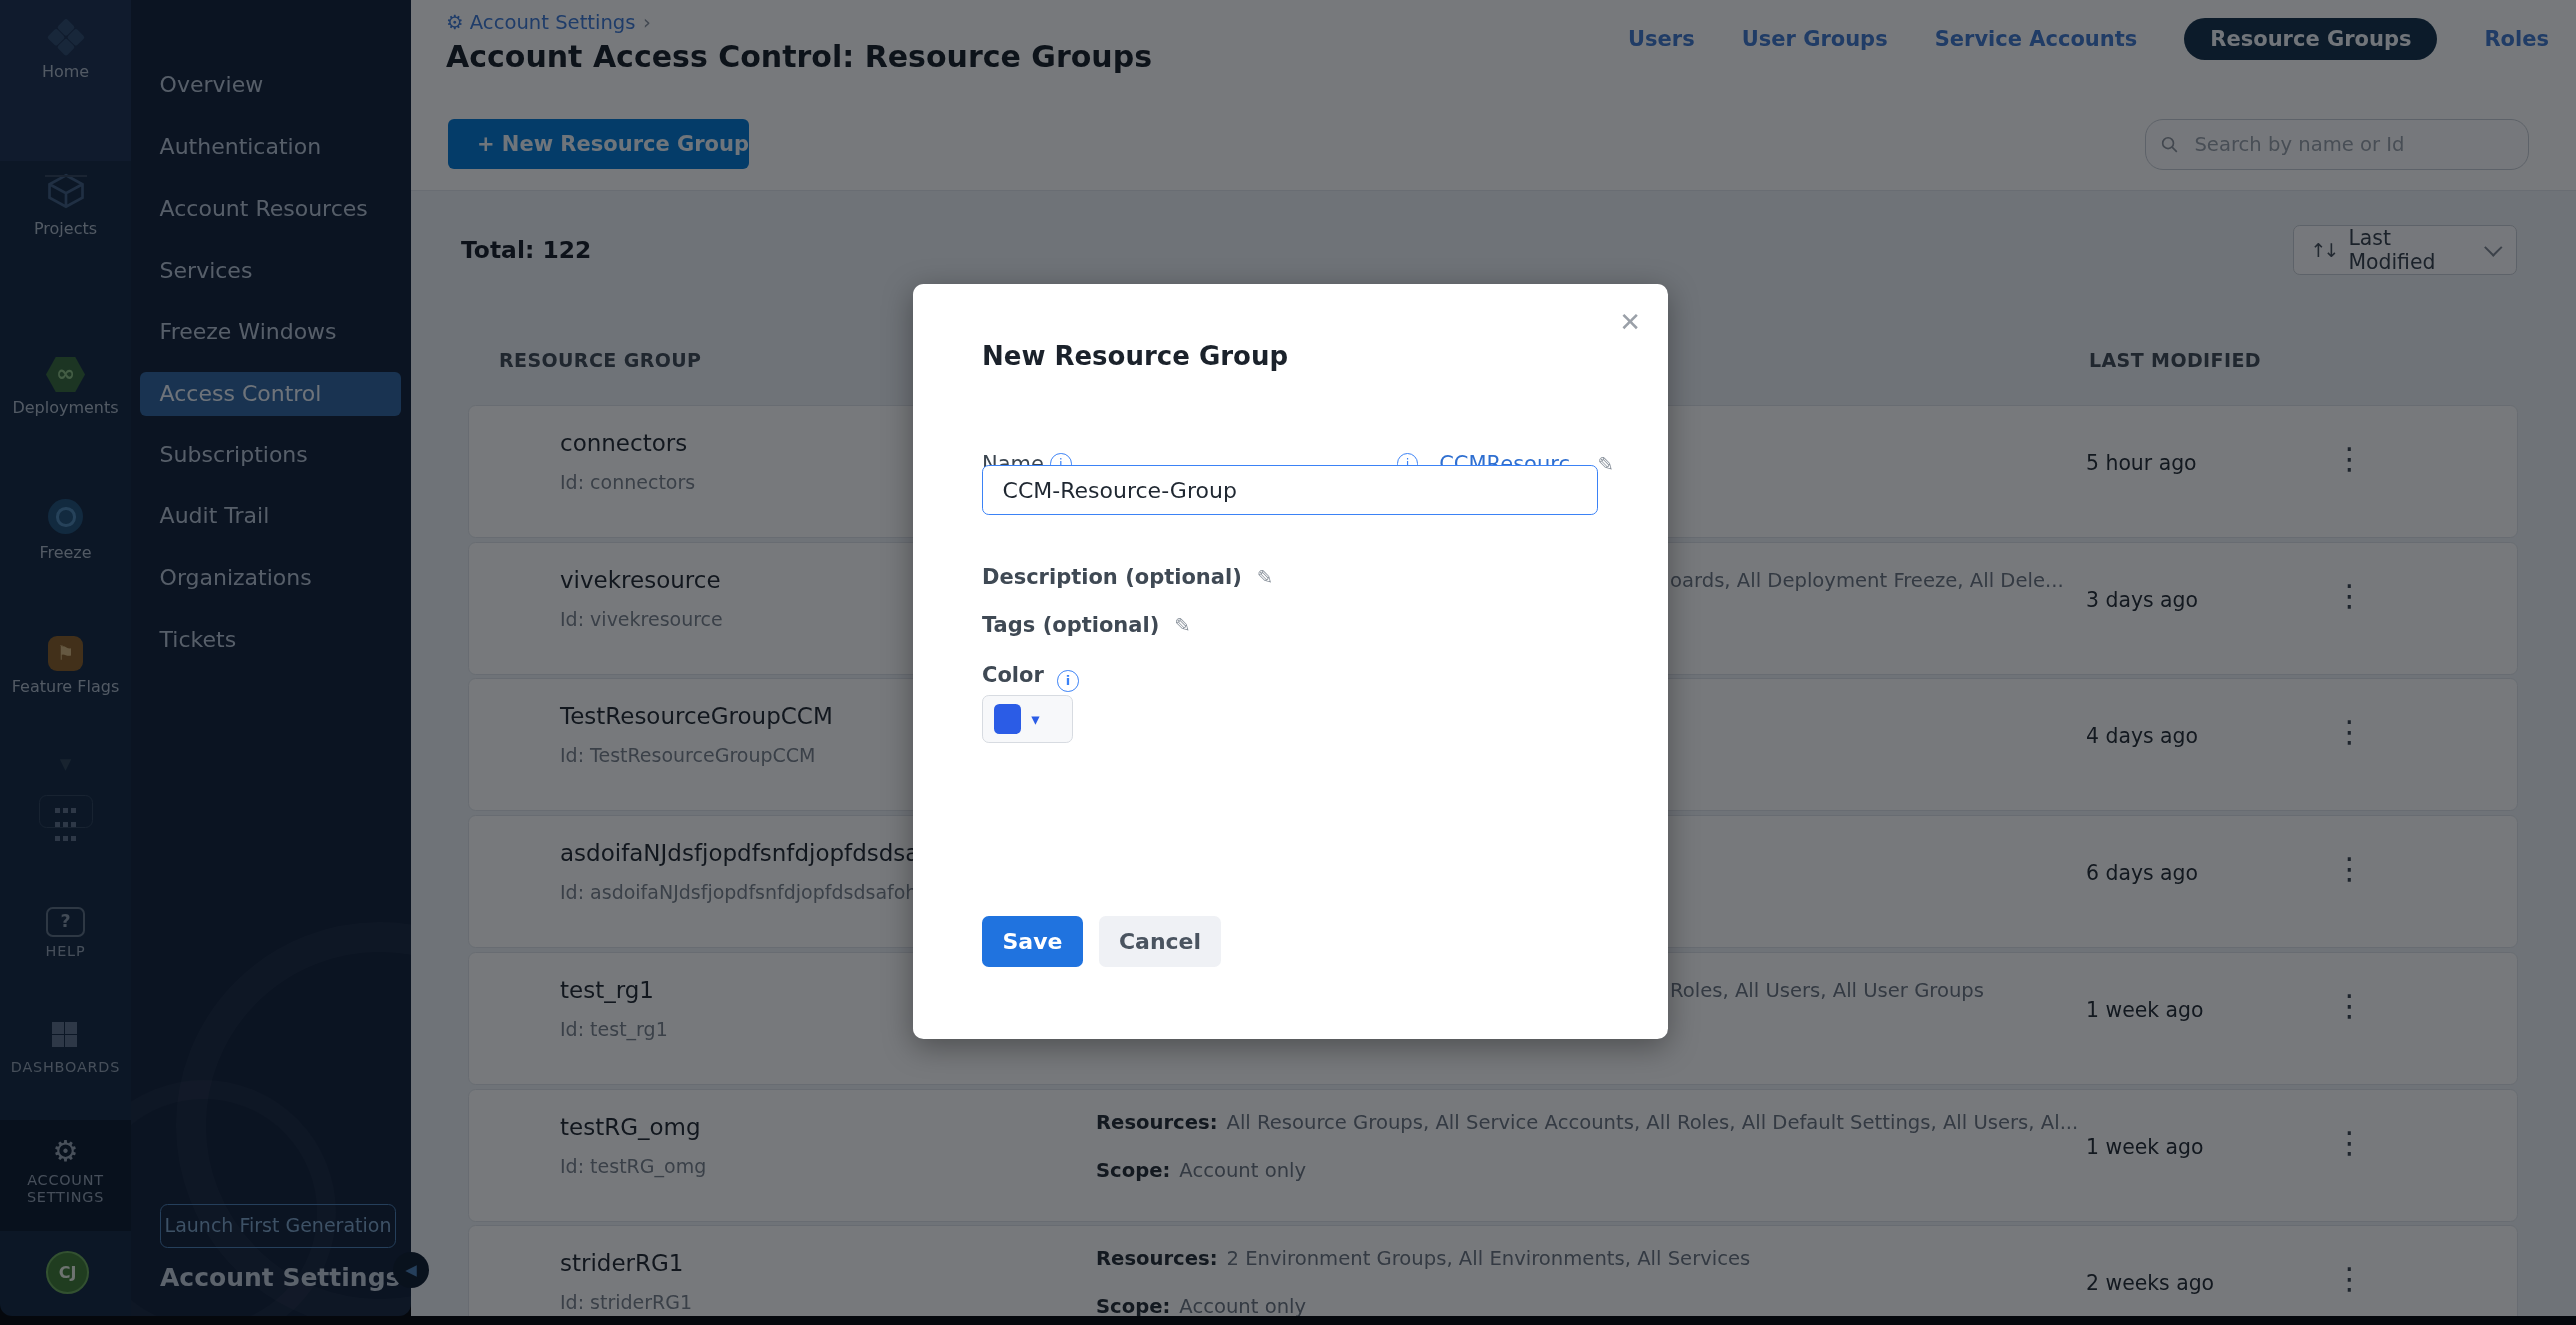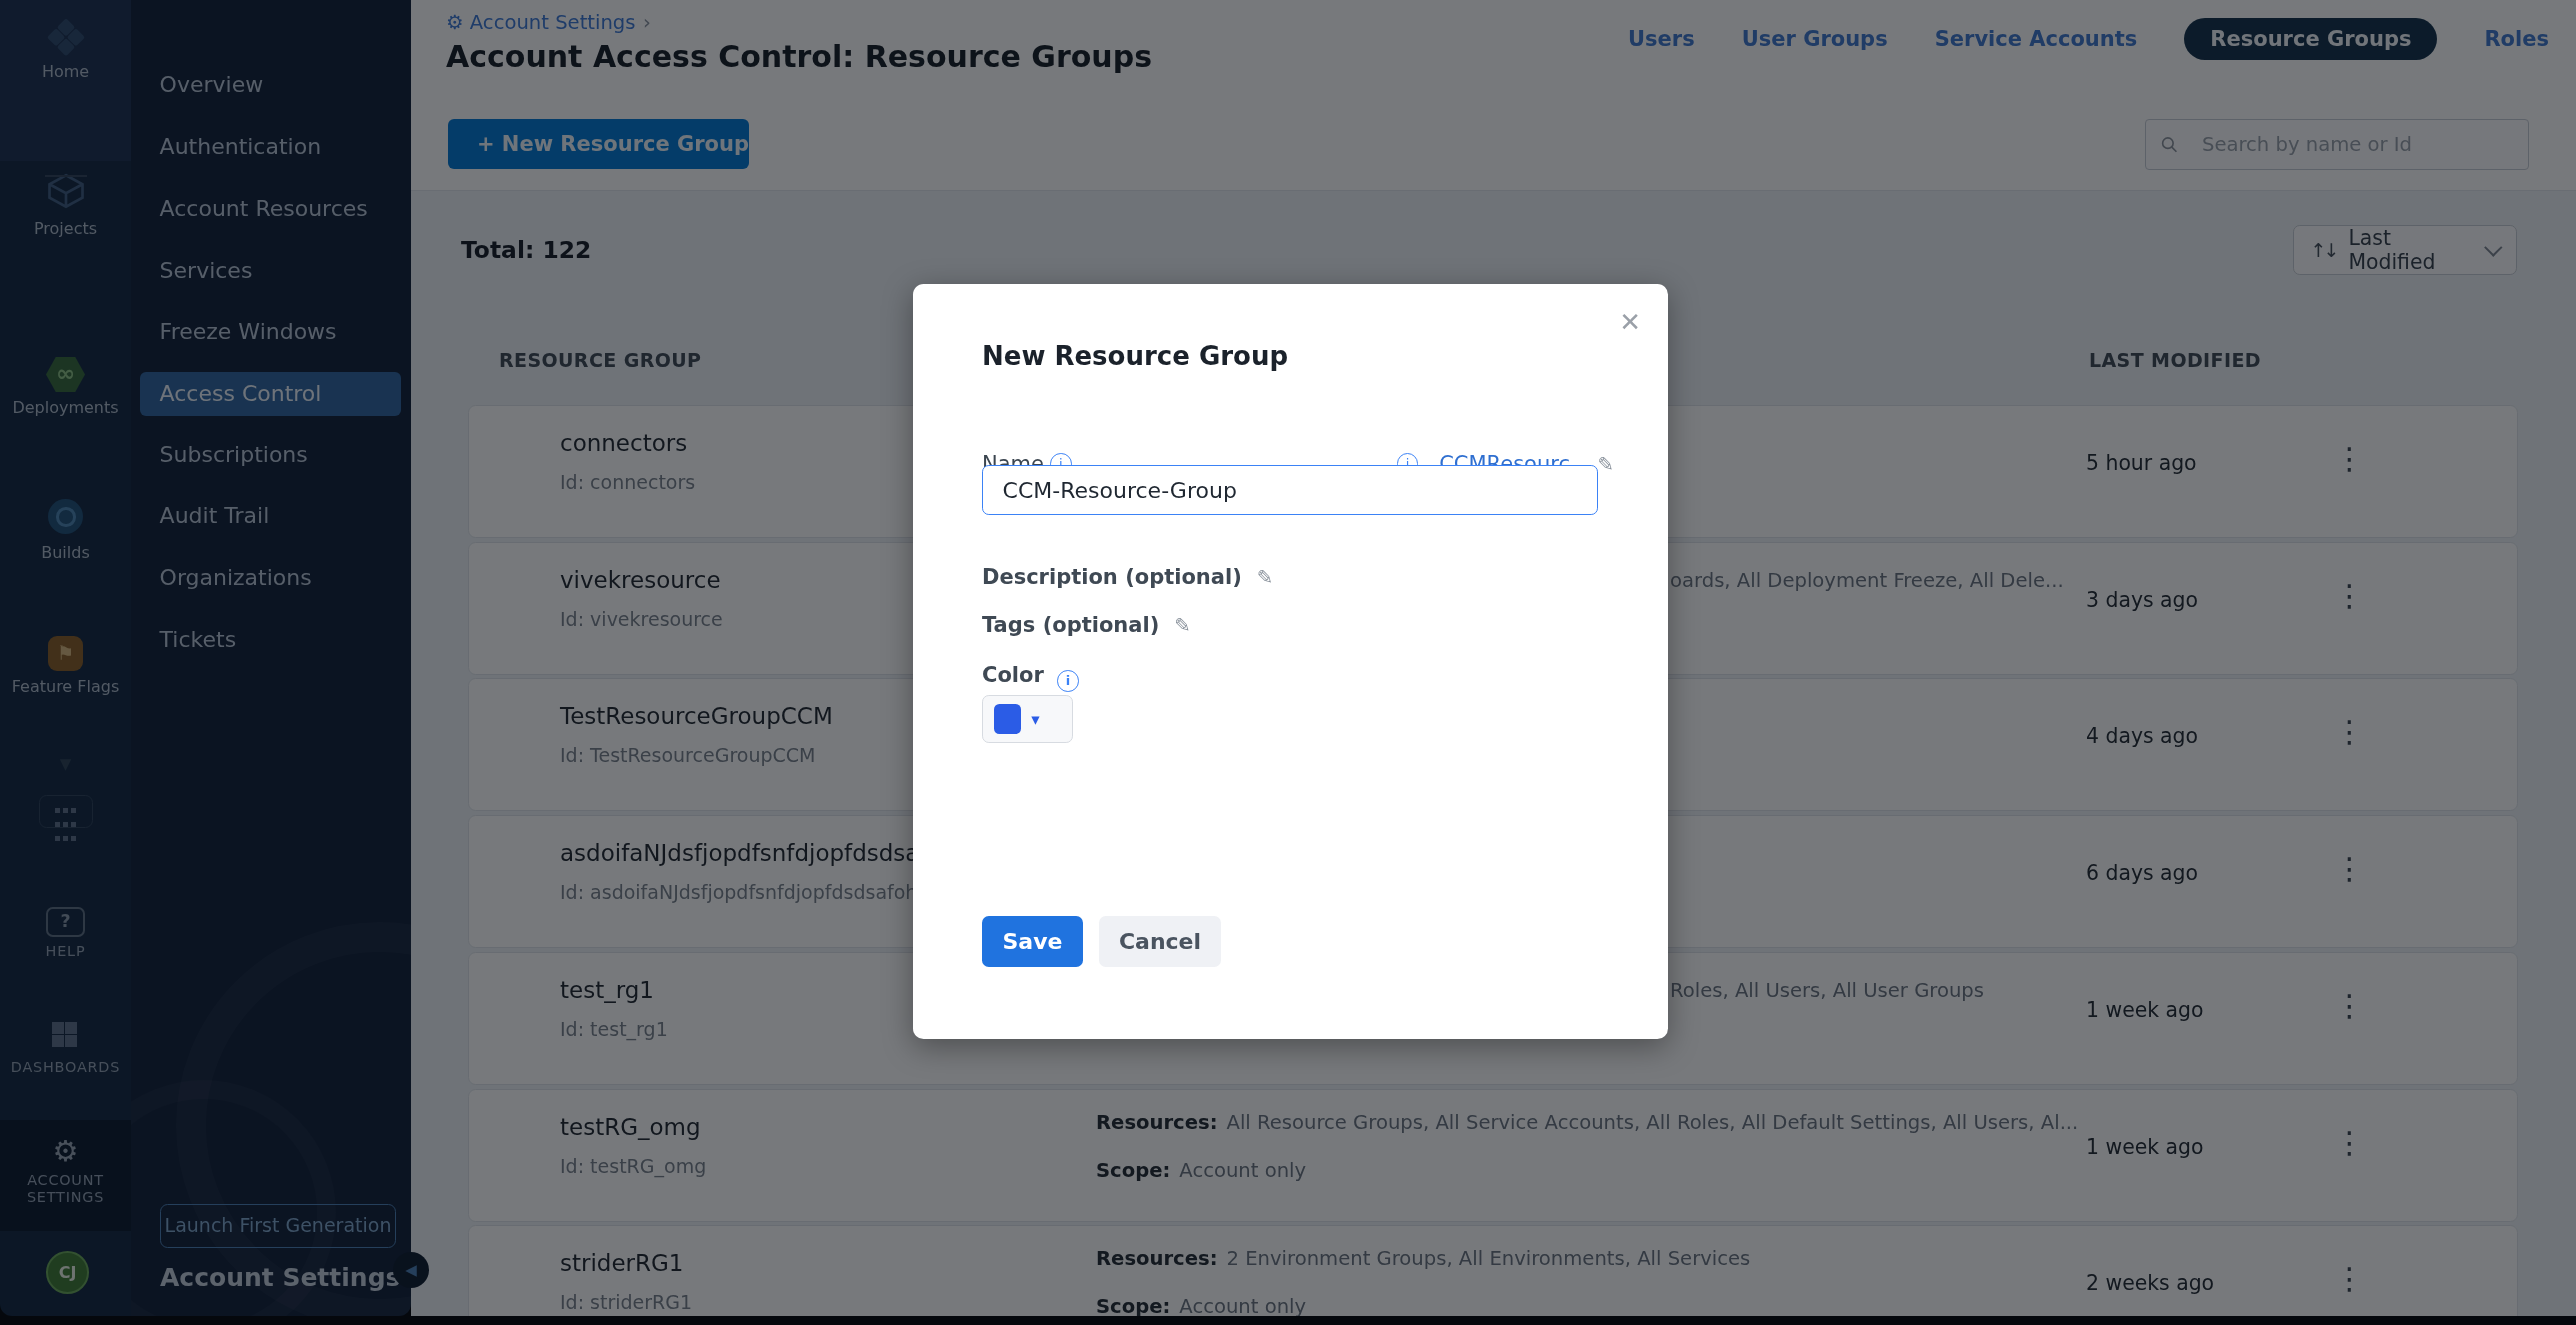--- a/index.html
+++ b/index.html
@@ -59,21 +59,21 @@
   .crumb{left:446px;top:10.6px;font-size:19.6px;color:#3c79d6;cursor:pointer;}
   .crumb .sep{color:#8a93a0;margin-left:7.6px;}
   .page-title{left:446px;top:39px;font-size:30px;font-weight:700;color:#161d26;}
   .tabs{left:1771px;top:16.6px;width:778px;height:44px;display:flex;align-items:center;
         justify-content:flex-end;gap:47px;}
   .tab{font-size:21px;font-weight:700;color:#3f78ce;cursor:pointer;white-space:nowrap;}
   .tab.pill{background:#12304a;color:#f2f6fa;border-radius:22px;padding:0 26px;line-height:42px;}
   .new-btn{left:448px;top:119px;width:301px;height:50px;border-radius:6px;background:#0278d5;
            color:rgba(255,255,255,0.93);font-size:21px;font-weight:700;text-align:right;line-height:50px;cursor:pointer;}
   .search{left:2145px;top:119px;width:384px;height:51px;background:#fdfdfe;border:1.5px solid #c6ccd4;
-          border-radius:4px;box-sizing:border-box;display:flex;align-items:center;padding:0 13.6px;gap:22px;}
+          border-radius:18px;box-sizing:border-box;display:flex;align-items:center;padding:0 13.6px;gap:14px;}
   .search input{border:0;outline:0;background:transparent;font-size:19.6px;color:#394552;width:100%;
                 font-family:inherit;}
   .search input::placeholder{color:#98a0aa;}
   .total{left:461px;top:236px;font-size:23.4px;font-weight:700;color:#141c26;}
   .sortbox{left:2293px;top:225px;width:224px;height:50px;background:#fdfdfe;border:1.5px solid #c6ccd4;
            border-radius:6.8px;box-sizing:border-box;display:flex;align-items:center;gap:12px;
            padding:0 16.6px;cursor:pointer;}
   .sortbox .arrows{font-size:19px;color:#444e5a;letter-spacing:-3px;}
   .sortbox .lbl{font-size:20.4px;color:#333e4b;flex:1;}
   .chev{width:10.6px;height:10.6px;border-right:2.3px solid #7c8591;border-bottom:2.3px solid #7c8591;
@@ -234,21 +234,21 @@
     </div>
 
     <div class="abs rail-divider"></div>
 
     <div class="abs rail-item" style="top:357px;">
       <span class="ic-hex">∞</span>
       <span class="rail-label">Deployments</span>
     </div>
     <div class="abs rail-item" style="top:499px;">
       <span class="ic-builds"><i></i></span>
-      <span class="rail-label">Builds</span>
+      <span class="rail-label">Freeze</span>
     </div>
     <div class="abs rail-item" style="top:636px;">
       <span class="ic-flag">⚑</span>
       <span class="rail-label">Feature Flags</span>
     </div>
 
     <div class="abs rail-item" style="top:755px;font-size:15px;color:#2e4256;">▼</div>
 
     <div class="abs rail-item" style="top:795px;">
       <span class="ic-grid9">

